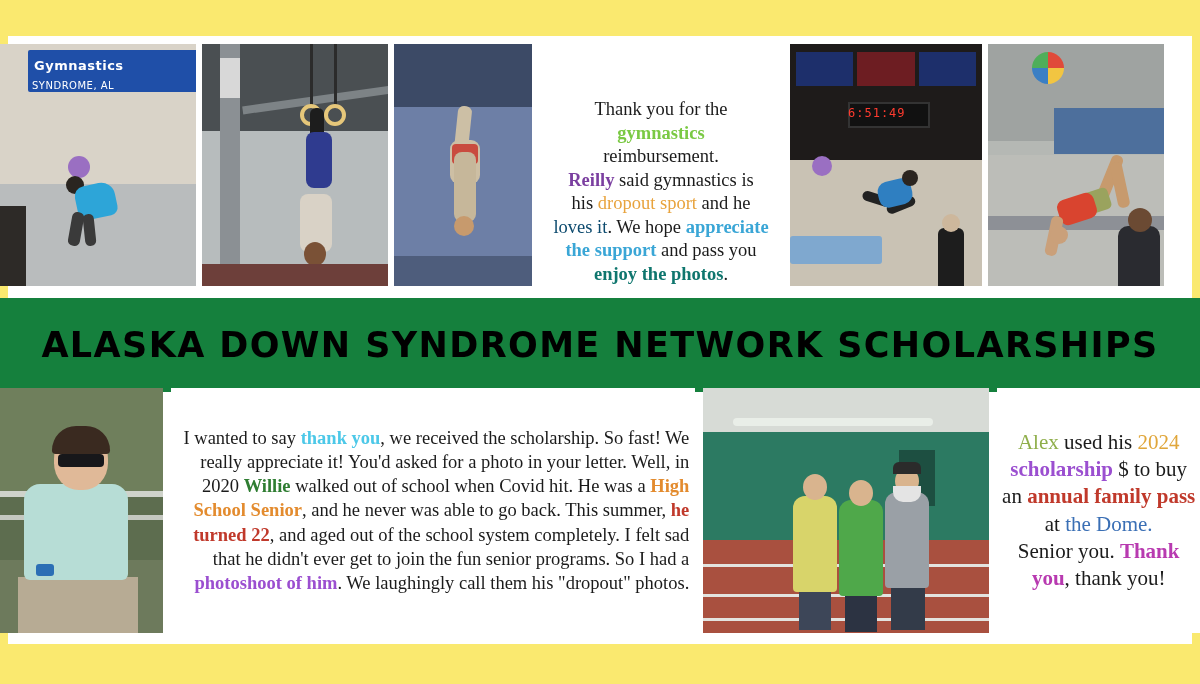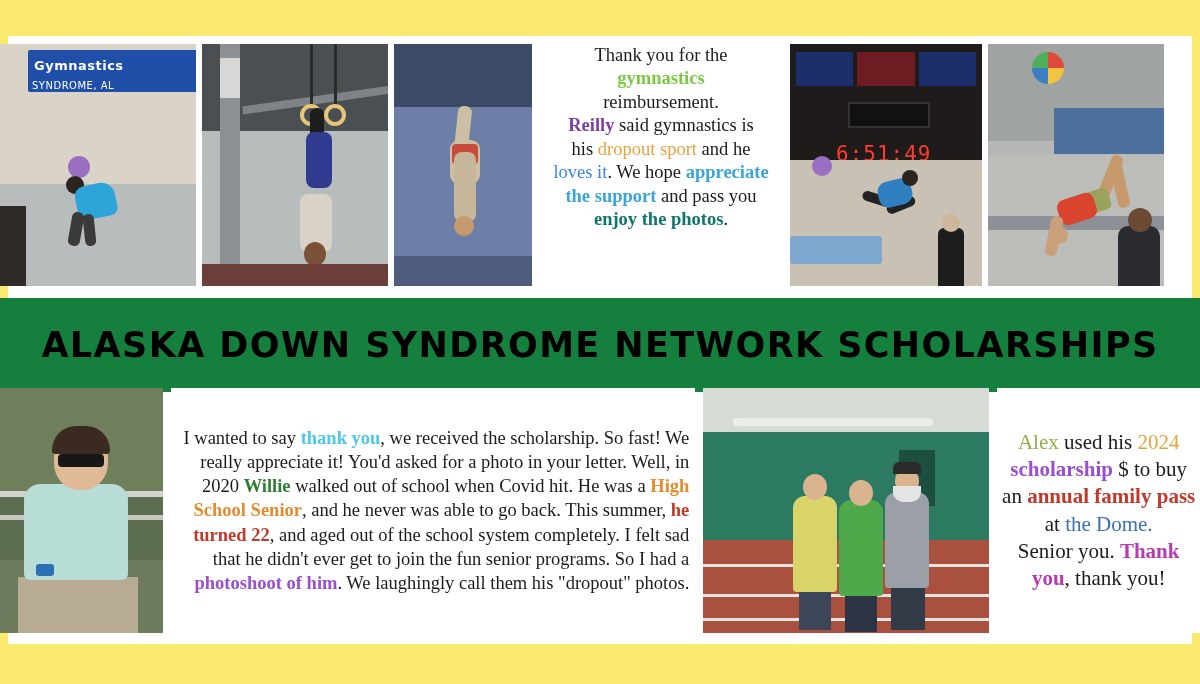--- a/index.html
+++ b/index.html
@@ -114,40 +114,40 @@
   .p3 .torso { position:absolute; left:56px; top:96px; width:30px; height:44px; background:#cdbfa4; border-radius:9px; }
   .p3 .legs { position:absolute; left:62px; top:62px; width:14px; height:48px; background:#ccbfa5; border-radius:6px; transform:rotate(6deg); }
   .p3 .shorts { position:absolute; left:58px; top:100px; width:26px; height:20px; background:#c94b3e; border-radius:4px; }
   .p3 .head { position:absolute; left:60px; top:172px; width:20px; height:20px; background:#c79a6d; border-radius:50%; }
 
   
   .ptext {
     width: 246px;
     background: #ffffff;
     display: flex;
-    align-items: flex-start;
+    align-items: flex-end;
     justify-content: center;
     padding: 0 4px;
   }
   .ptext .msg {
     font-size: 18.5px;
     line-height: 1.27;
     text-align: center;
     color: #1b1b1b;
   }
 
   
   .p5 { width: 192px; }
   .p5 .bg { position:absolute; inset:0; background:#c9c6bd; }
   .p5 .upperwall { position:absolute; left:0; top:0; width:100%; height:48%; background:#1e1b1a; }
   .p5 .banners { position:absolute; left:6px; top:8px; width:180px; height:34px; display:flex; gap:4px; }
   .p5 .banners div { flex:1; background:#1d2f6b; }
   .p5 .banners div:nth-child(2){ background:#6d1d22; }
   .p5 .scorebox { position:absolute; left:58px; top:58px; width:82px; height:26px; background:#111; border:2px solid #333; }
-  .p5 .scoretxt { position:absolute; left:46px; top:62px; color:#ff3b2f; font-family:"DejaVu Sans Mono",monospace; font-size:21px; letter-spacing:1px;margin-top:36px; }
+  .p5 .scoretxt { position:absolute; left:58px; top:62px; color:#ff3b2f; font-family:"DejaVu Sans Mono",monospace; font-size:12px; letter-spacing:1px; }
   .p5 .floor { position:absolute; left:0; top:48%; width:100%; height:52%; background:#c9c2b4; }
   .p5 .mat { position:absolute; left:0; bottom:22px; width:92px; height:28px; background:#7fa8cf; border-radius:3px; }
   .p5 .flower { position:absolute; left:22px; top:112px; width:20px; height:20px; background:#9a6fc2; border-radius:50%; }
   .p5 .jumper { position:absolute; left:88px; top:136px; width:34px; height:26px; background:#2f7fc1; border-radius:10px; transform:rotate(-14deg); }
   .p5 .jhead { position:absolute; left:112px; top:126px; width:16px; height:16px; background:#2b2520; border-radius:50%; }
   .p5 .jleg1 { position:absolute; left:72px; top:150px; width:30px; height:10px; background:#222; border-radius:5px; transform:rotate(18deg); }
   .p5 .jleg2 { position:absolute; left:96px; top:156px; width:30px; height:10px; background:#222; border-radius:5px; transform:rotate(-22deg); }
   .p5 .coach { position:absolute; right:18px; bottom:0; width:26px; height:58px; background:#1d1d1d; border-radius:6px 6px 0 0; }
   .p5 .coachhead { position:absolute; right:22px; bottom:54px; width:18px; height:18px; background:#cdb79c; border-radius:50%; }
 
@@ -242,21 +242,21 @@
     font-size: 21px;
     line-height: 1.30;
     text-align: center;
     color: #1b1b1b;
   }
 
   
   .c-green   { color:#7ac943; font-weight:bold; }
   .c-purple  { color:#7b3fa0; font-weight:bold; }
   .c-orange  { color:#e8a33d; }
-  .c-red     { color:#3b82f6; }
+  .c-red     { color:#0c4a6e; }
   .c-blue    { color:#3aa6d6; font-weight:bold; }
   .c-emerald { color:#0f766e; font-weight:bold; }
   .c-cyan    { color:#4cc8e8; font-weight:bold; }
   .c-darkgreen { color:#2f7d32; font-weight:bold; }
   .c-orange2 { color:#e38b2e; font-weight:bold; }
   .c-crimson { color:#c0392b; font-weight:bold; }
   .c-violet  { color:#9b4fd0; font-weight:bold; }
   .c-olive   { color:#8fae4a; }
   .c-gold    { color:#e0a63a; }
   .c-magenta { color:#b83ab0; font-weight:bold; }

